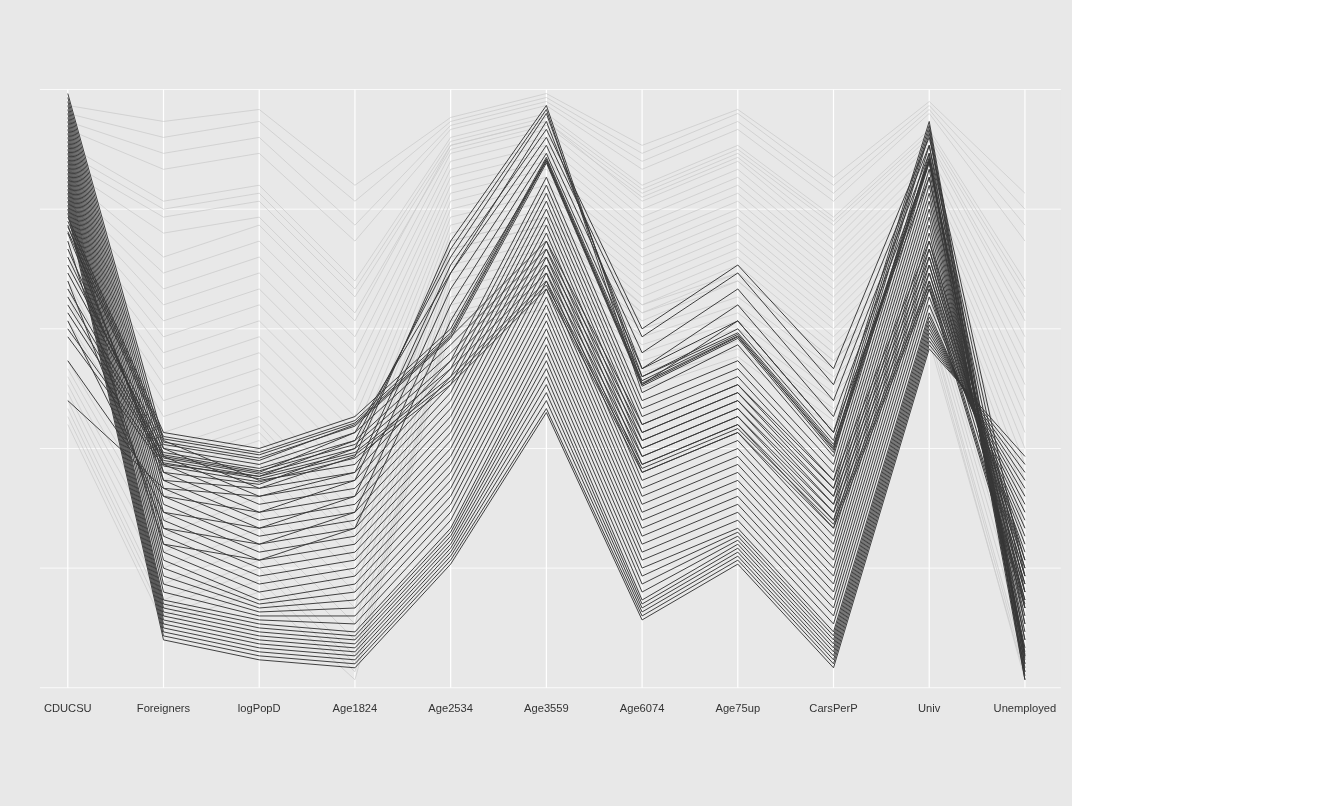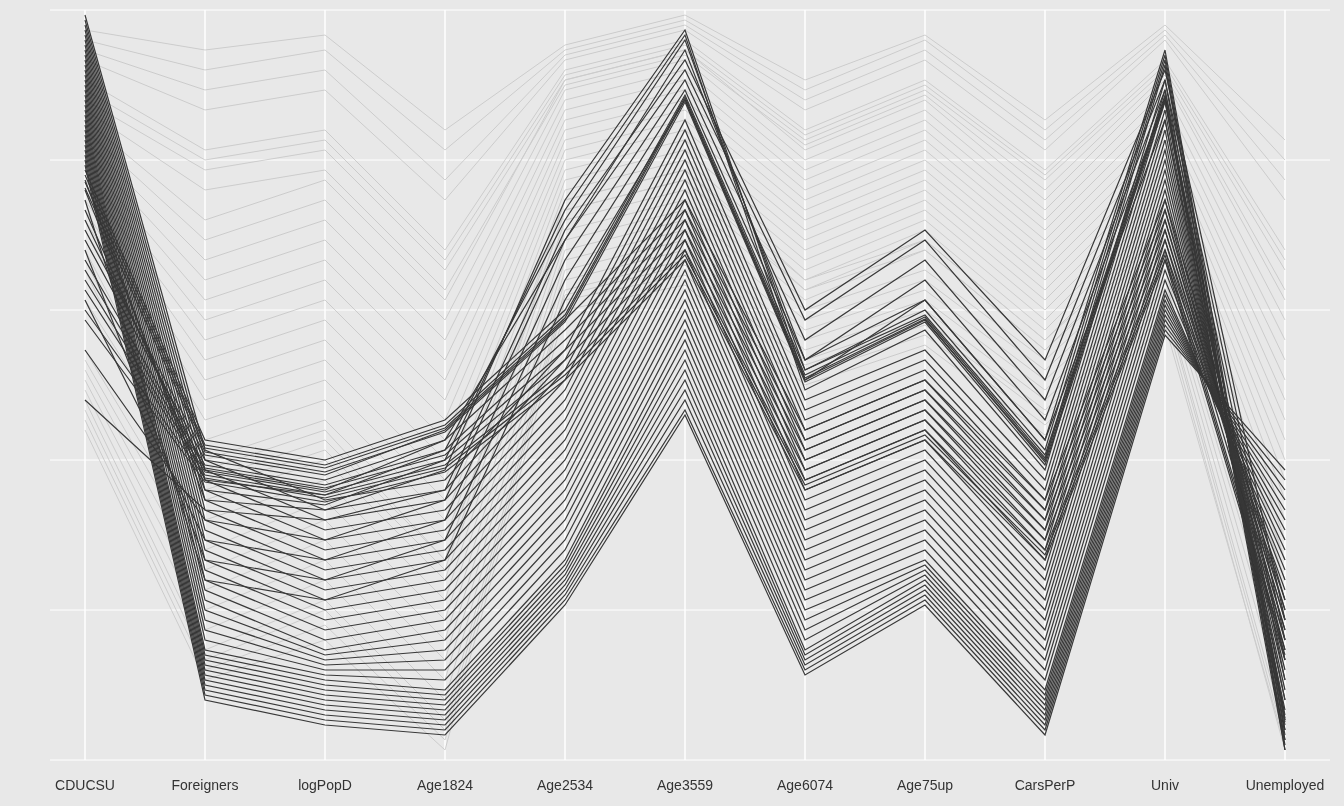--- a/index.html
+++ b/index.html
@@ -4,21 +4,21 @@
   <style>
     * { margin: 0; padding: 0; box-sizing: border-box; }
     body {
       width: 1344px;
       height: 806px;
       background: #ffffff;
       font-family: Arial, sans-serif;
       overflow: hidden;
     }
     #chart-container {
-      width: 1344px;
+      width: 1072px;
       height: 806px;
       position: relative;
       background: #e8e8e8;
     }
     #chart-svg {
       width: 100%;
       height: 100%;
     }
     .axis-label {
       font-size: 14px;

